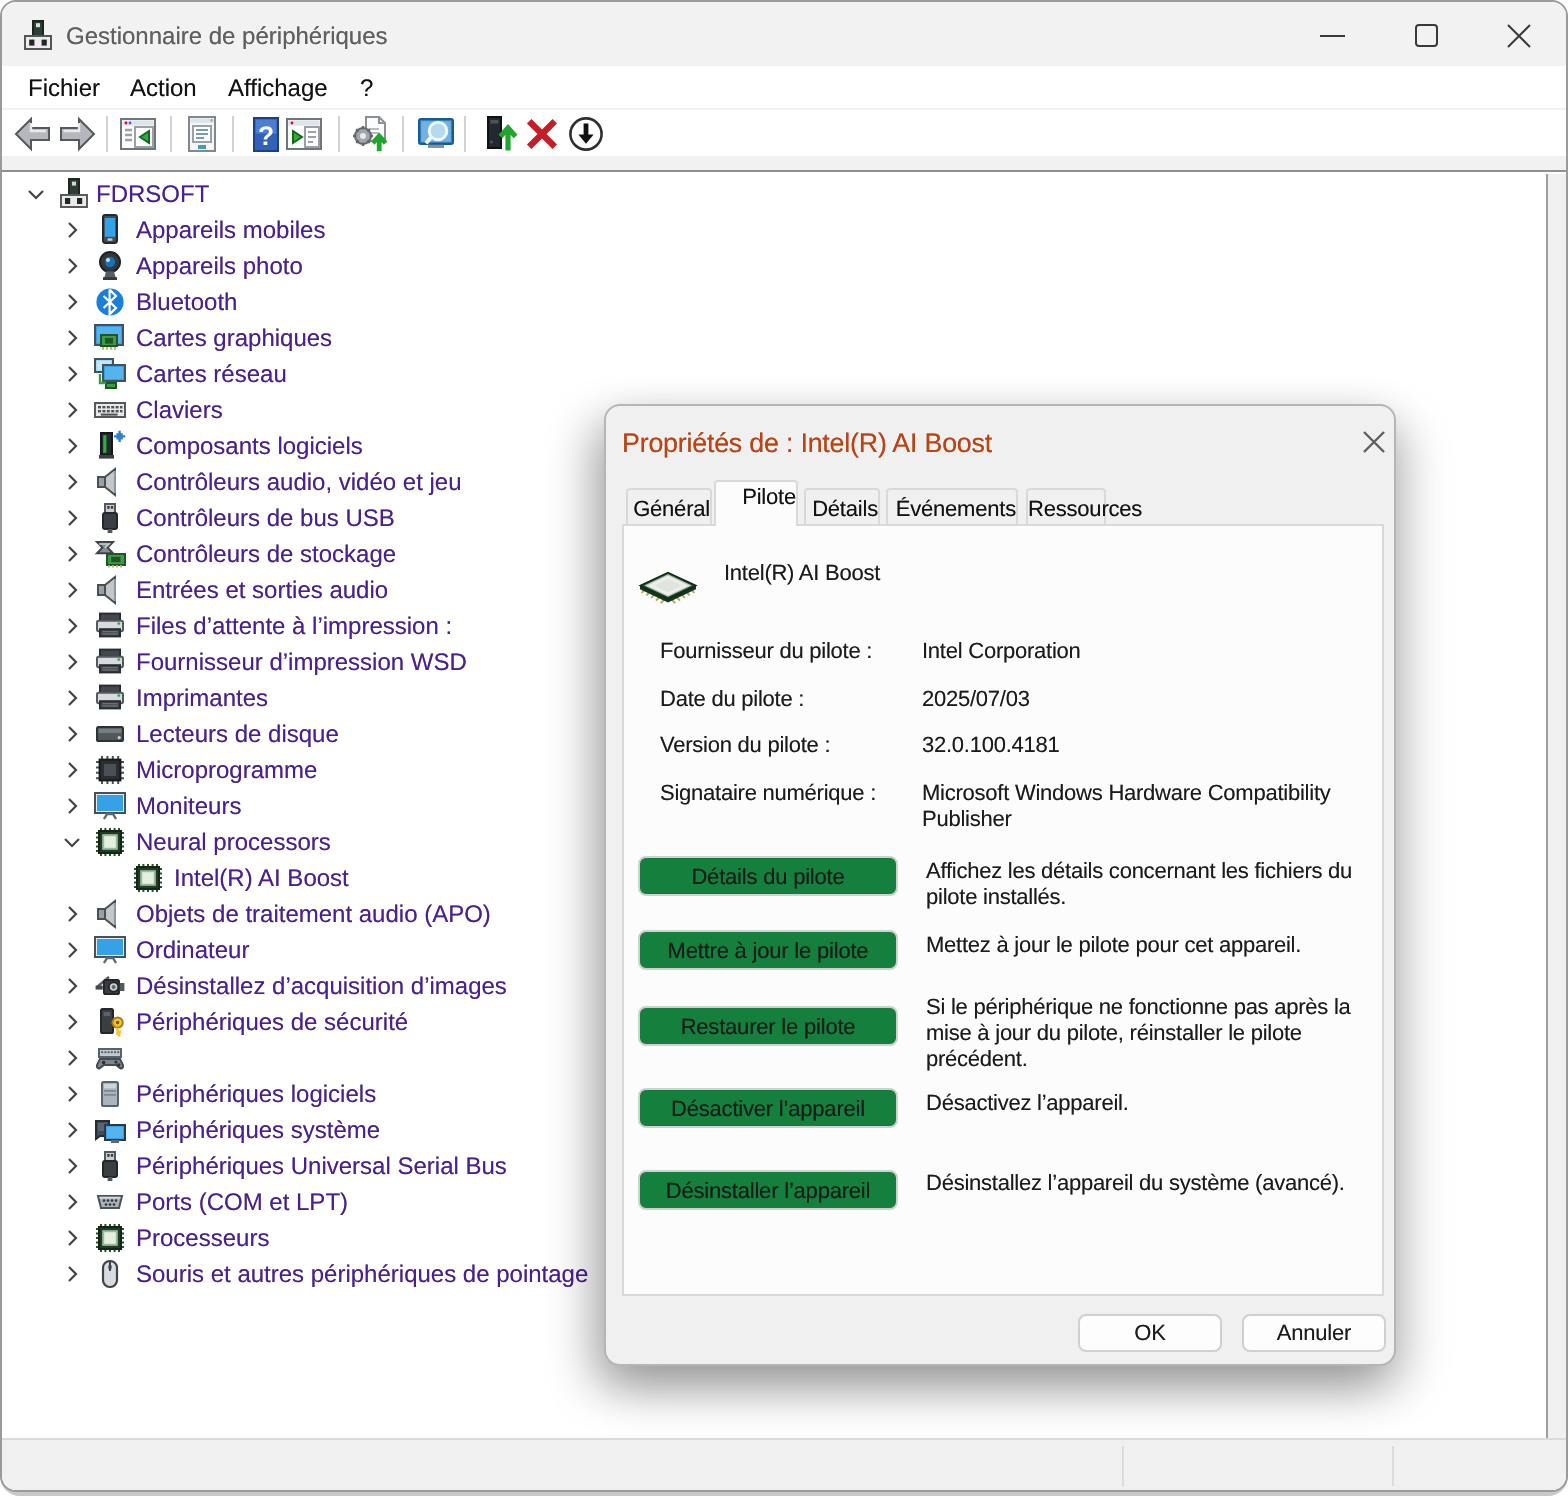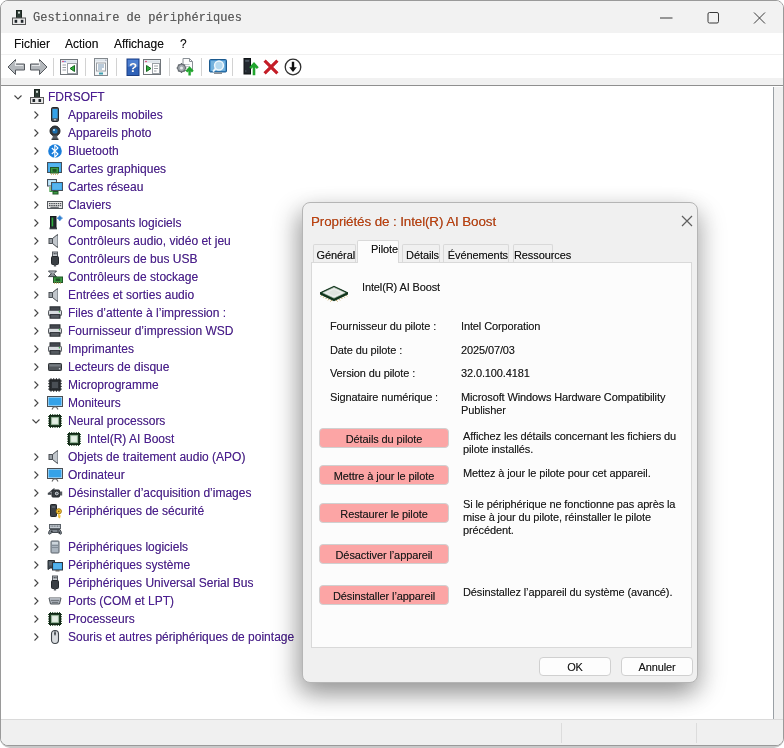--- a/index.html
+++ b/index.html
@@ -1,21 +1,21 @@
 <!DOCTYPE html>
 <html><head>
 <meta charset="utf-8">
 <style>
 * { margin:0; padding:0; box-sizing:border-box; }
 html,body { width:784px; height:748px; background:#ffffff; font-family:"Liberation Sans",sans-serif; overflow:hidden; text-shadow:0 0 0.3px rgba(0,0,0,0.45); }
 #stage { position:relative; width:784px; height:748px; }
 #shadowstrip { position:absolute; left:0; top:738px; width:784px; height:10px; background:#c9c9c9; border-radius:0 0 10px 10px; }
 #win { position:absolute; left:0; top:0; width:784px; height:746px; background:#ffffff; border:1px solid #9a9a9a; border-radius:8px; overflow:hidden; }
 
-#titlebar { position:absolute; left:0; top:0; width:100%; height:32px; background:#f2f2f2;font-family:Liberation Mono, monospace; }
+#titlebar { position:absolute; left:0; top:0; width:100%; height:32px; background:#f2f2f2; }
 #titletext { position:absolute; left:32px; top:10px; font-size:12px; color:#5f5f5f; }
 .caption { position:absolute; top:0; width:44px; height:32px; color:#444; }
 
 #menubar { position:absolute; left:0; top:32px; width:100%; height:22px; background:#ffffff; border-bottom:1px solid #f0f0f0; }
 .menuitem { position:absolute; top:4px; font-size:12px; color:#111; }
 
 #toolbar { position:absolute; left:0; top:55px; width:100%; height:22px; background:#ffffff; }
 #band { position:absolute; left:0; top:77px; width:100%; height:8px; background:#f1f1f1; border-bottom:1px solid #8f8f8f; }
 .tbsep { position:absolute; top:2px; width:1px; height:18px; background:#d2d2d2; }
 .tbi { position:absolute; top:1px; width:20px; height:20px; }
@@ -30,21 +30,21 @@
 .stsep { position:absolute; top:3px; width:1px; height:20px; background:#dcdcdc; }
 
 #dlg { position:absolute; left:302px; top:202px; width:396px; height:481px; background:#f0f0f0; border:1px solid #b5b5b5; border-radius:8px; box-shadow:-6px 10px 24px rgba(0,0,0,0.30), 6px 10px 24px rgba(0,0,0,0.18); }
 #dlgtitle { position:absolute; left:8px; top:11px; font-size:13.4px; letter-spacing:-0.1px; color:#c2410c; }
 #dlgclose { position:absolute; left:376px; top:10px; width:16px; height:16px; }
 .tab { position:absolute; font-size:11px; letter-spacing:-0.1px; color:#111; text-align:right; }
 .tab.inactive { top:41px; height:19px; background:#f0f0f0; border:1px solid #d9d9d9; border-bottom:none; border-radius:2px 2px 0 0; padding-top:4px; }
 .tab.active { top:37px; height:23px; background:#fcfcfc; border:1px solid #d9d9d9; border-bottom:none; border-radius:2px 2px 0 0; padding-top:2px; z-index:3; }
 #tabpanel { position:absolute; left:8px; top:59px; width:381px; height:386px; background:#fcfcfc; border:1px solid #d9d9d9; z-index:1; }
 .dtext { position:absolute; font-size:11px; letter-spacing:-0.12px; color:#1b1b1b; line-height:13px; }
-.dbtn { position:absolute; z-index:2; left:16px; width:130px; height:20px; background:#fca5a5; border:1px solid #d0d0d0; border-radius:4px; font-size:11px; letter-spacing:-0.1px; color:#1b1b1b; text-align:center; padding-top:4px; }
+.dbtn { position:absolute; z-index:2; left:16px; width:130px; height:20px; background:#15803d; border:1px solid #d0d0d0; border-radius:4px; font-size:11px; letter-spacing:-0.1px; color:#1b1b1b; text-align:center; padding-top:4px; }
 .okbtn { position:absolute; z-index:2; width:72px; height:19px; background:#fdfdfd; border:1px solid #d0d0d0; border-radius:4px; font-size:11px; letter-spacing:-0.1px; color:#1b1b1b; text-align:center; padding-top:3px; top:454px; }
 </style>
 </head>
 <body>
 <div id="stage">
 <svg width="0" height="0" style="position:absolute">
 <defs>
 <symbol id="i-computer" viewBox="0 0 16 16">
  <rect x="5.5" y="0.5" width="5" height="8" fill="#2e3d36" stroke="#1c2620"></rect>
  <rect x="7" y="1.8" width="2" height="2" fill="#cfd8d2"></rect>
@@ -517,21 +517,21 @@
           </svg>
           <div class="tlabel" style="left:65px">Ordinateur</div>
         </div>
       <div class="trow">
           <svg class="chev" style="left:27px" viewBox="0 0 12 12">
             <path d="M4.5 2.5 L8 6 L4.5 9.5" fill="none" stroke="#454545" stroke-width="1.1"></path>
           </svg>
           <svg class="ticon" style="left:44px" viewBox="0 0 16 16">
             <use href="#i-scanner"></use>
           </svg>
-          <div class="tlabel" style="left:65px">Désinstaller d’acquisition d’images</div>
+          <div class="tlabel" style="left:65px">Désinstallez d’acquisition d’images</div>
         </div>
       <div class="trow">
           <svg class="chev" style="left:27px" viewBox="0 0 12 12">
             <path d="M4.5 2.5 L8 6 L4.5 9.5" fill="none" stroke="#454545" stroke-width="1.1"></path>
           </svg>
           <svg class="ticon" style="left:44px" viewBox="0 0 16 16">
             <use href="#i-security"></use>
           </svg>
           <div class="tlabel" style="left:65px">Périphériques de sécurité</div>
         </div>
@@ -633,18 +633,19 @@
     <div class="dtext" style="left:158px; top:164px; z-index:2">32.0.100.4181</div>
     <div class="dtext" style="left:27px; top:188px; z-index:2">Signataire numérique :</div>
     <div class="dtext" style="left:158px; top:188px; width:218px; z-index:2">Microsoft Windows Hardware Compatibility Publisher</div>
     <div class="dbtn" style="top:225px">Détails du pilote</div>
     <div class="dtext" style="left:160px; top:227px; width:218px; z-index:2">Affichez les détails concernant les fichiers du pilote installés.</div>
     <div class="dbtn" style="top:262px">Mettre à jour le pilote</div>
     <div class="dtext" style="left:160px; top:264px; width:240px; z-index:2">Mettez à jour le pilote pour cet appareil.</div>
     <div class="dbtn" style="top:300px">Restaurer le pilote</div>
     <div class="dtext" style="left:160px; top:295px; width:218px; z-index:2">Si le périphérique ne fonctionne pas après la mise à jour du pilote, réinstaller le pilote précédent.</div>
     <div class="dbtn" style="top:341px">Désactiver l’appareil</div>
+    <div class="dtext" style="left:160px; top:343px; width:240px; z-index:2">Désactivez l’appareil.</div>
     <div class="dbtn" style="top:382px">Désinstaller l’appareil</div>
     <div class="dtext" style="left:160px; top:383px; width:240px; z-index:2">Désinstallez l’appareil du système (avancé).</div>
     <div class="okbtn" style="left:236px">OK</div>
     <div class="okbtn" style="left:318px">Annuler</div>
   </div>
 </div>
 
 </body></html>

